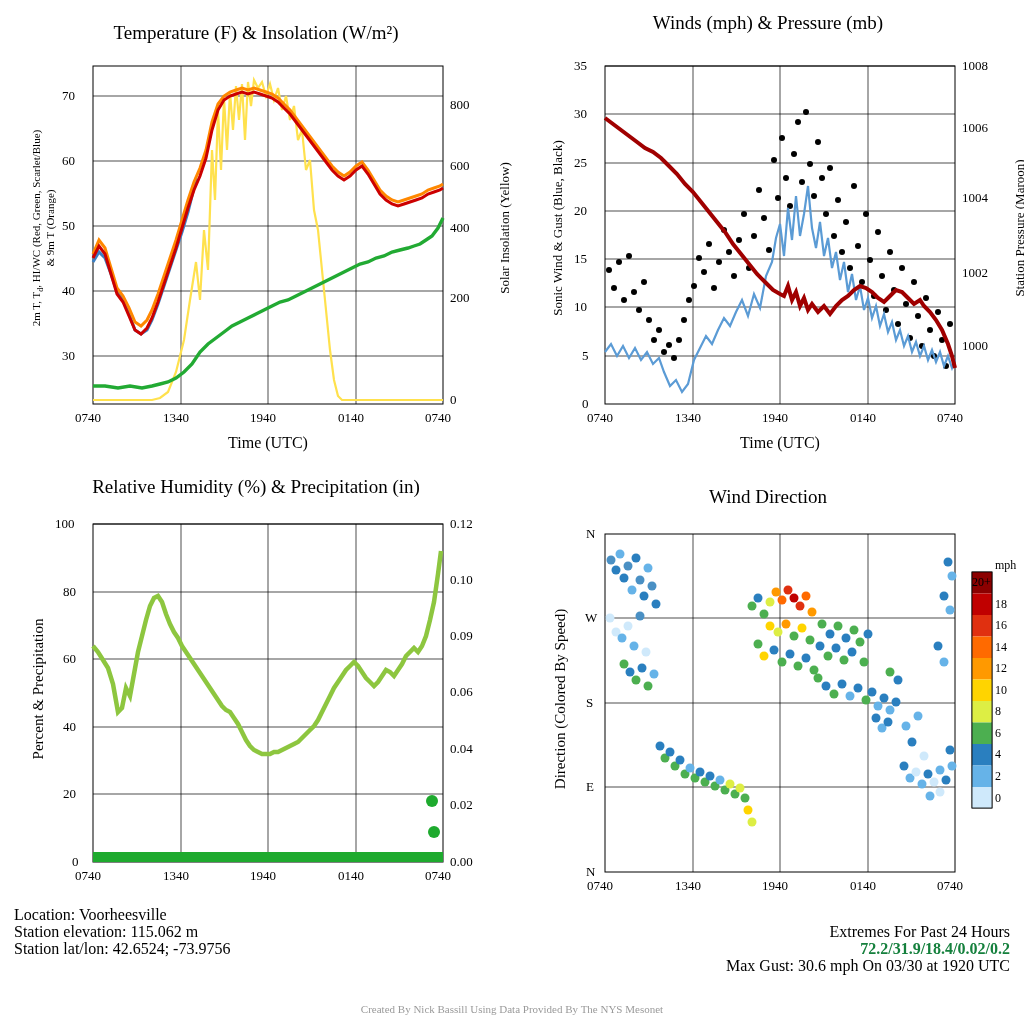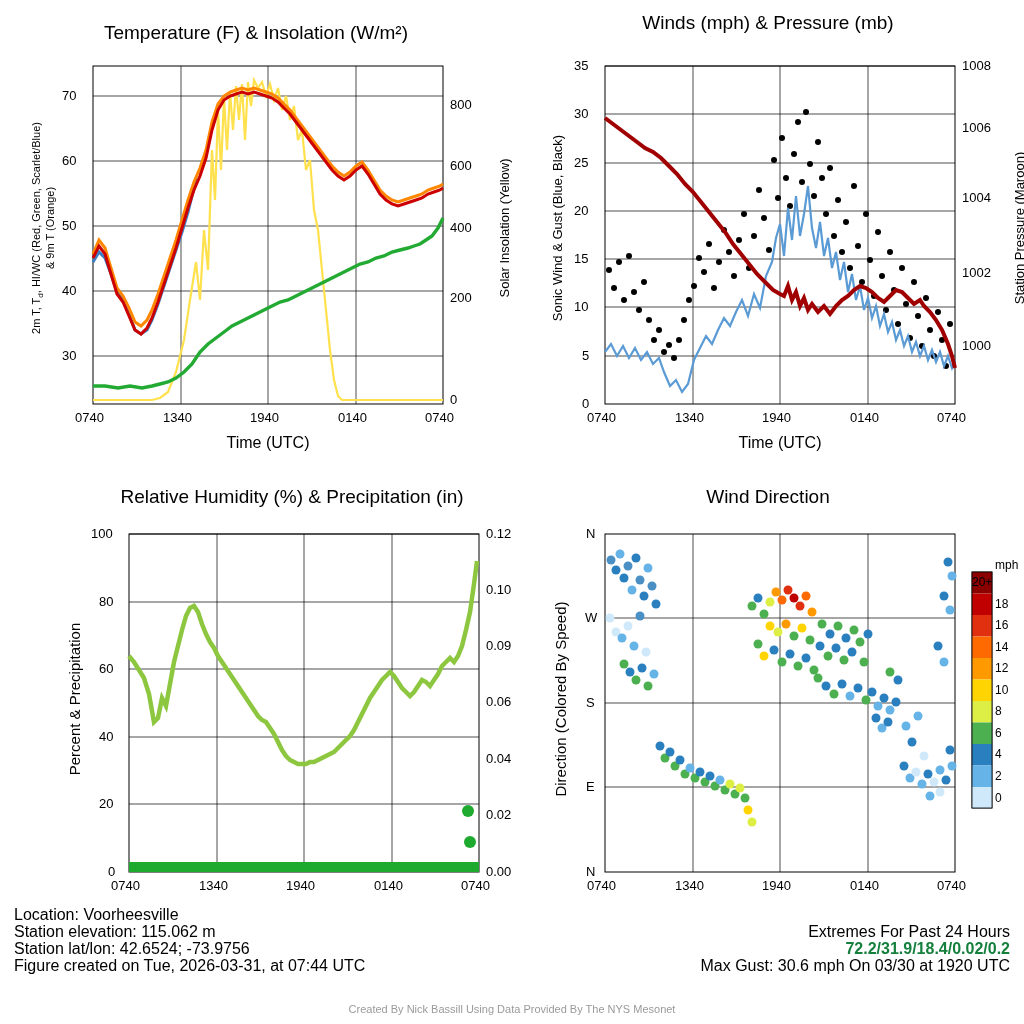--- a/index.html
+++ b/index.html
@@ -1,17 +1,17 @@
 <!DOCTYPE html>
 <html><head>
 <meta charset="utf-8">
 <style>
   html,body{margin:0;padding:0;}
   body{width:1024px;height:1024px;background:#ffffff;font-family:"Liberation Sans",sans-serif;color:#000;overflow:hidden;}
-  .page{position:relative;width:1024px;height:1024px;}
+  .page{position:relative;width:1024px;height:1024px;font-family:Liberation Serif, serif;}
   .panel{position:absolute;}
   .ptitle{position:absolute;left:0;right:0;text-align:center;font-size:19px;}
   .axis-label{position:absolute;font-size:13px;}
   .rot{transform-origin:left top;white-space:nowrap;}
   .tick{position:absolute;font-size:13px;}
   svg{display:block;}
   .footer{position:absolute;font-size:16px;line-height:17px;}
   .fright{text-align:right;}
   .red{color:#15803d;font-weight:bold;}
   .credit{position:absolute;width:1024px;text-align:center;font-size:11px;color:#9a9a9a;}
@@ -201,21 +201,21 @@
     <div class="tick" style="left:450px;top:338px;">1000</div>
 
     <div class="tick" style="left:75px;top:410px;">0740</div>
     <div class="tick" style="left:163px;top:410px;">1340</div>
     <div class="tick" style="left:250px;top:410px;">1940</div>
     <div class="tick" style="left:338px;top:410px;">0140</div>
     <div class="tick" style="left:425px;top:410px;">0740</div>
     <div class="axis-label" style="left:93px;top:434px;width:350px;text-align:center;font-size:16px;">Time (UTC)</div>
   </div>
 
-  <div class="panel" style="left:0;top:466px;width:512px;height:450px;margin-left:36px;">
+  <div class="panel" style="left:0;top:456px;width:512px;height:450px;">
     <div class="ptitle" style="top:20px;">Relative Humidity (%) &amp; Precipitation (in)</div>
 
     <div class="axis-label rot" style="left:30px;top:68px;transform:rotate(-90deg) translate(-100%,0);width:330px;text-align:center;font-size:15px;">Percent &amp; Precipitation</div>
 
     <svg width="512" height="450">
       <rect x="93" y="68" width="350" height="338" fill="#fff" stroke="#000" stroke-width="1"></rect>
       <g stroke="#000" stroke-width="0.7">
         <line x1="93" y1="68" x2="443" y2="68"></line>
         <line x1="93" y1="136" x2="443" y2="136"></line>
         <line x1="93" y1="203" x2="443" y2="203"></line>
@@ -440,21 +440,20 @@
     <div class="tick" style="left:163px;top:412px;">1340</div>
     <div class="tick" style="left:250px;top:412px;">1940</div>
     <div class="tick" style="left:338px;top:412px;">0140</div>
     <div class="tick" style="left:425px;top:412px;">0740</div>
   </div>
 
   <div class="footer" style="left:14px;top:906px;">
     <div>Location: Voorheesville</div>
     <div>Station elevation: 115.062 m</div>
     <div>Station lat/lon: 42.6524; -73.9756</div>
-    <div>Figure created on Tue, 2026-03-31, at 07:44 UTC</div>
   </div>
 
   <div class="footer fright" style="right:14px;top:923px;width:520px;">
     <div>Extremes For Past 24 Hours</div>
     <div class="red">72.2/31.9/18.4/0.02/0.2</div>
     <div>Max Gust: 30.6 mph On 03/30 at 1920 UTC</div>
   </div>
 
   <div class="credit" style="top:1003px;left:0;">Created By Nick Bassill Using Data Provided By The NYS Mesonet</div>
 </div>

